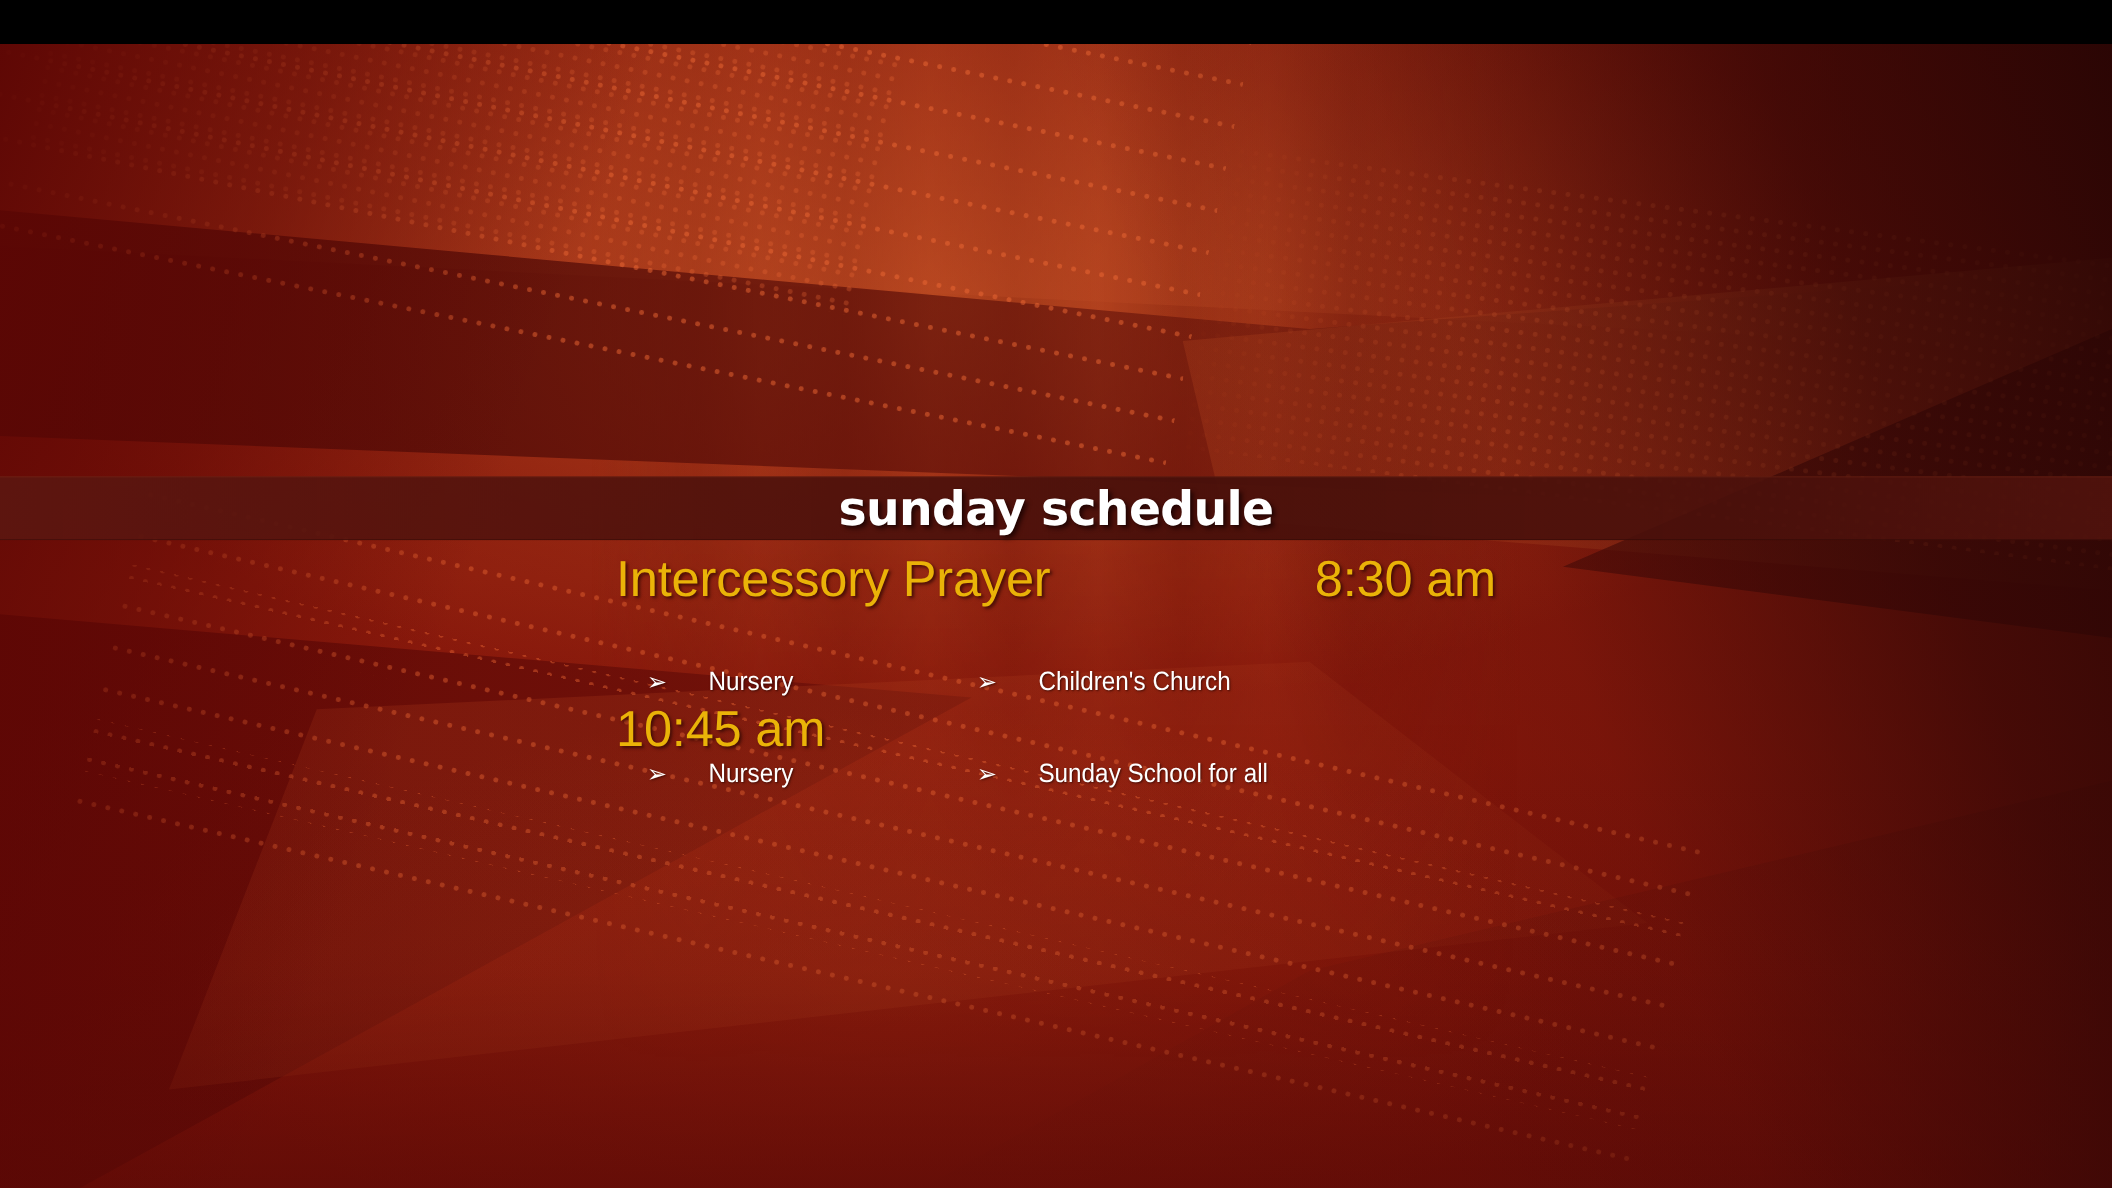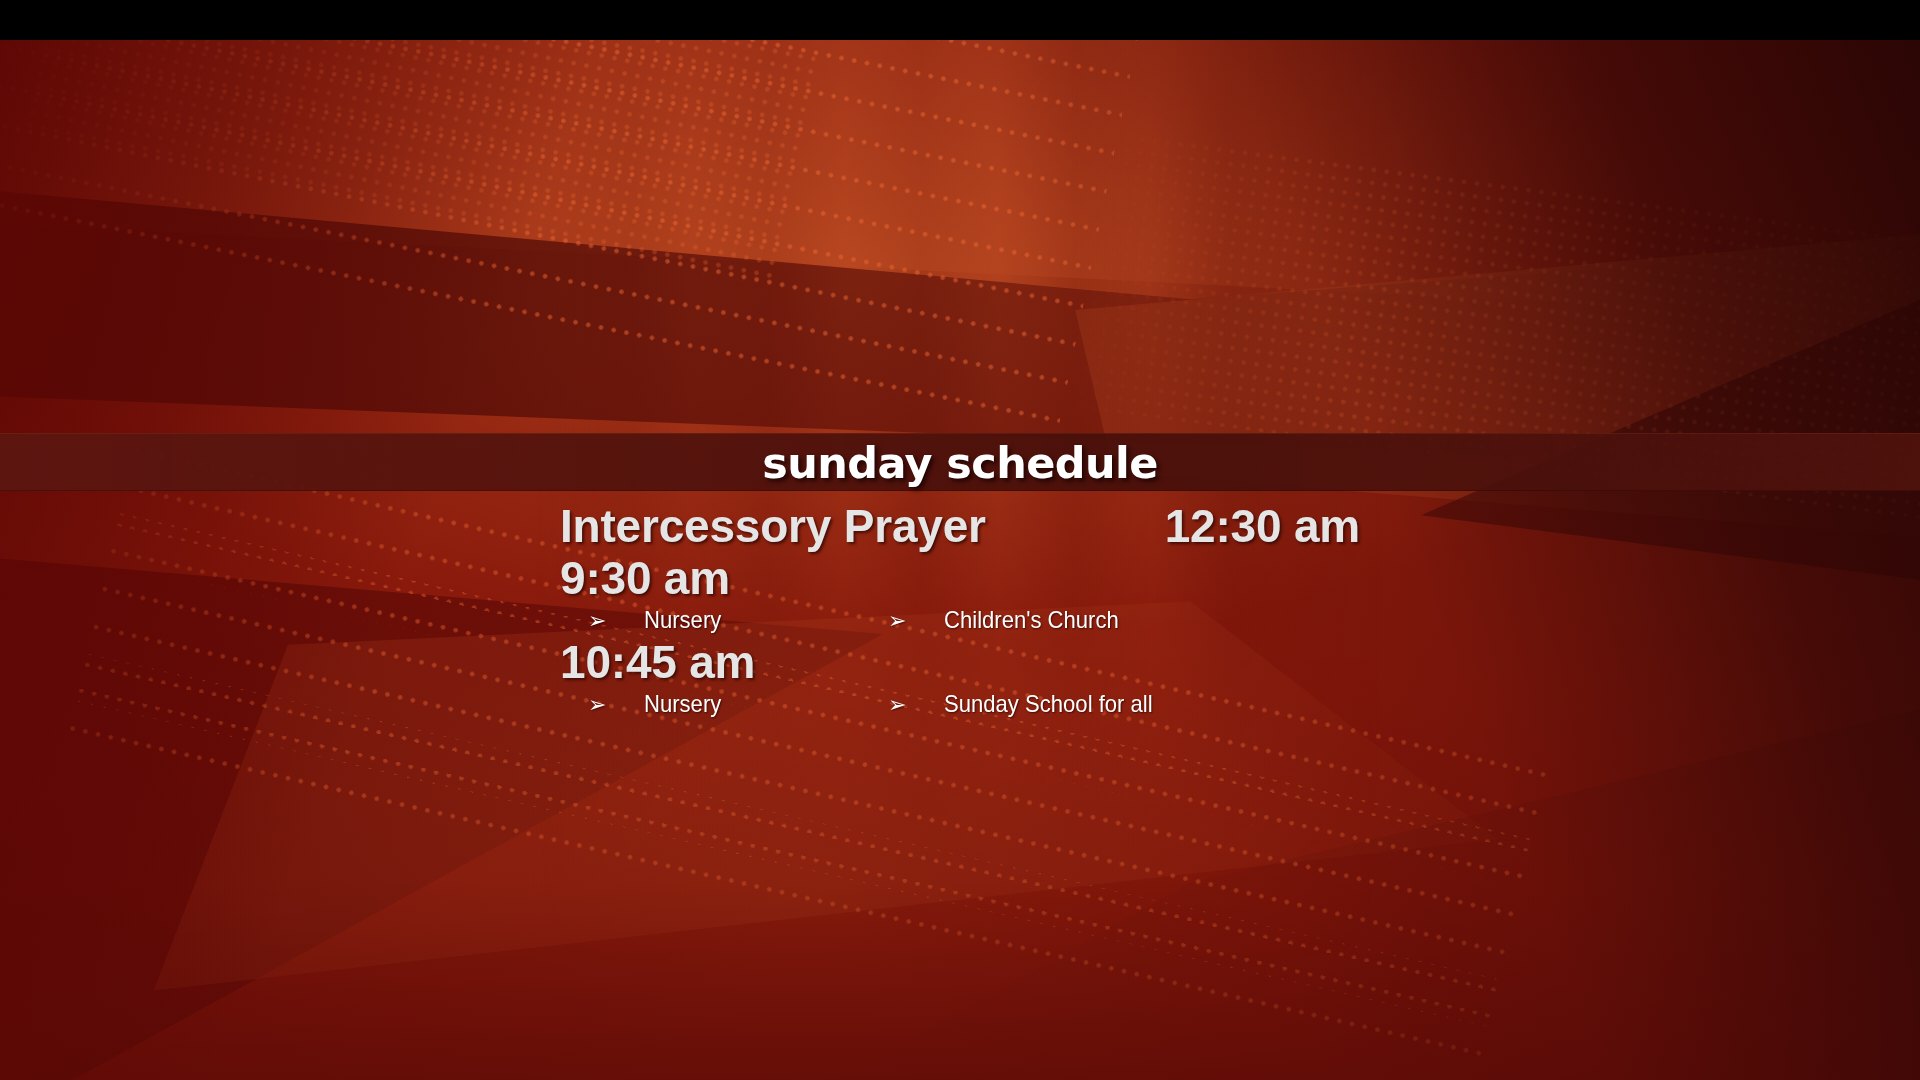--- a/index.html
+++ b/index.html
@@ -186,24 +186,24 @@
   }
 
   .svc-row {
     display: flex;
     align-items: baseline;
     justify-content: space-between;
     height: 52px;
   }
   .svc-name, .svc-time {
     font-family: "Liberation Sans", sans-serif;
-    font-weight: 700;
+    font-weight: 400;
     font-size: 46px;
     line-height: 52px;
-    color: #e5e5e5;
+    color: #eab308;
     white-space: nowrap;
     text-shadow: 2px 2px 3px rgba(40,6,3,0.72);
     letter-spacing: -0.2px;
   }
   .svc-time {
     text-align: right;
   }
 
   .sub-row {
     display: flex;
@@ -266,25 +266,24 @@
   <div class="bg-layer bg-vignette"></div>
 
   <div id="title-band">
     <div class="band-title">sunday schedule</div>
   </div>
 
   <div id="schedule">
 
     <div class="svc-row">
       <div class="svc-name">Intercessory Prayer</div>
-      <div class="svc-time">12:30 am</div>
+      <div class="svc-time">8:30 am</div>
     </div>
 
     <div class="svc-row">
-      <div class="svc-time">9:30 am</div>
     </div>
     <div class="sub-row">
       <div class="sub-cell col1">
         <span class="bullet-icon">➢</span>
         <span class="sub-label">Nursery</span>
       </div>
       <div class="sub-cell col2">
         <span class="bullet-icon">➢</span>
         <span class="sub-label">Children's Church</span>
       </div>

